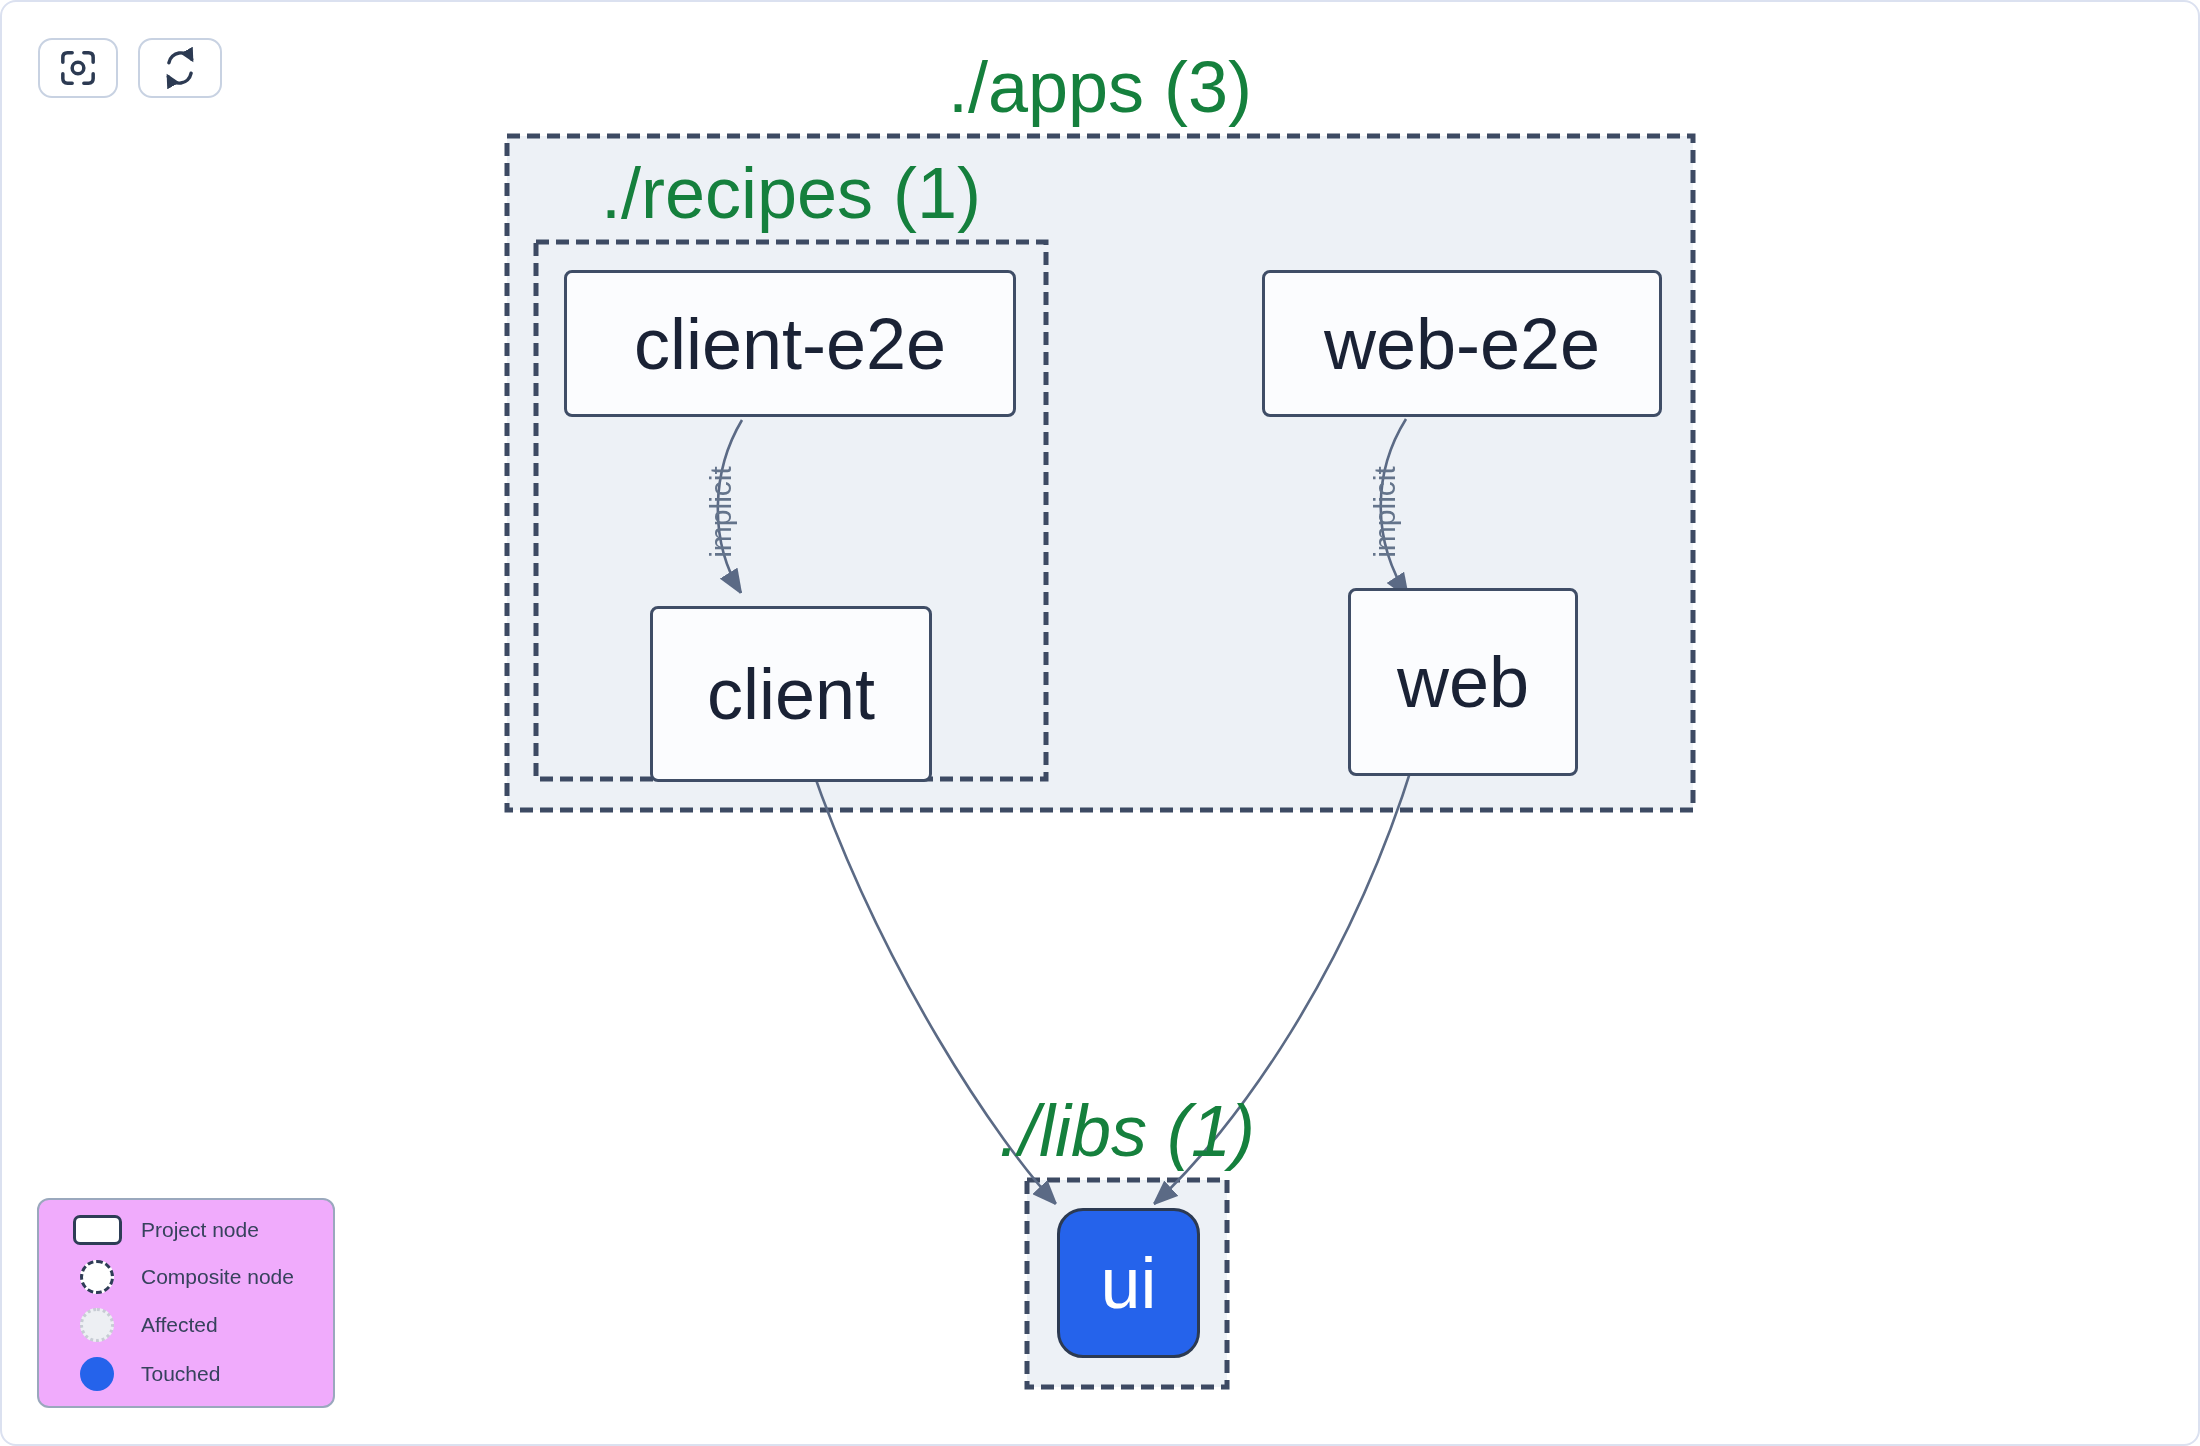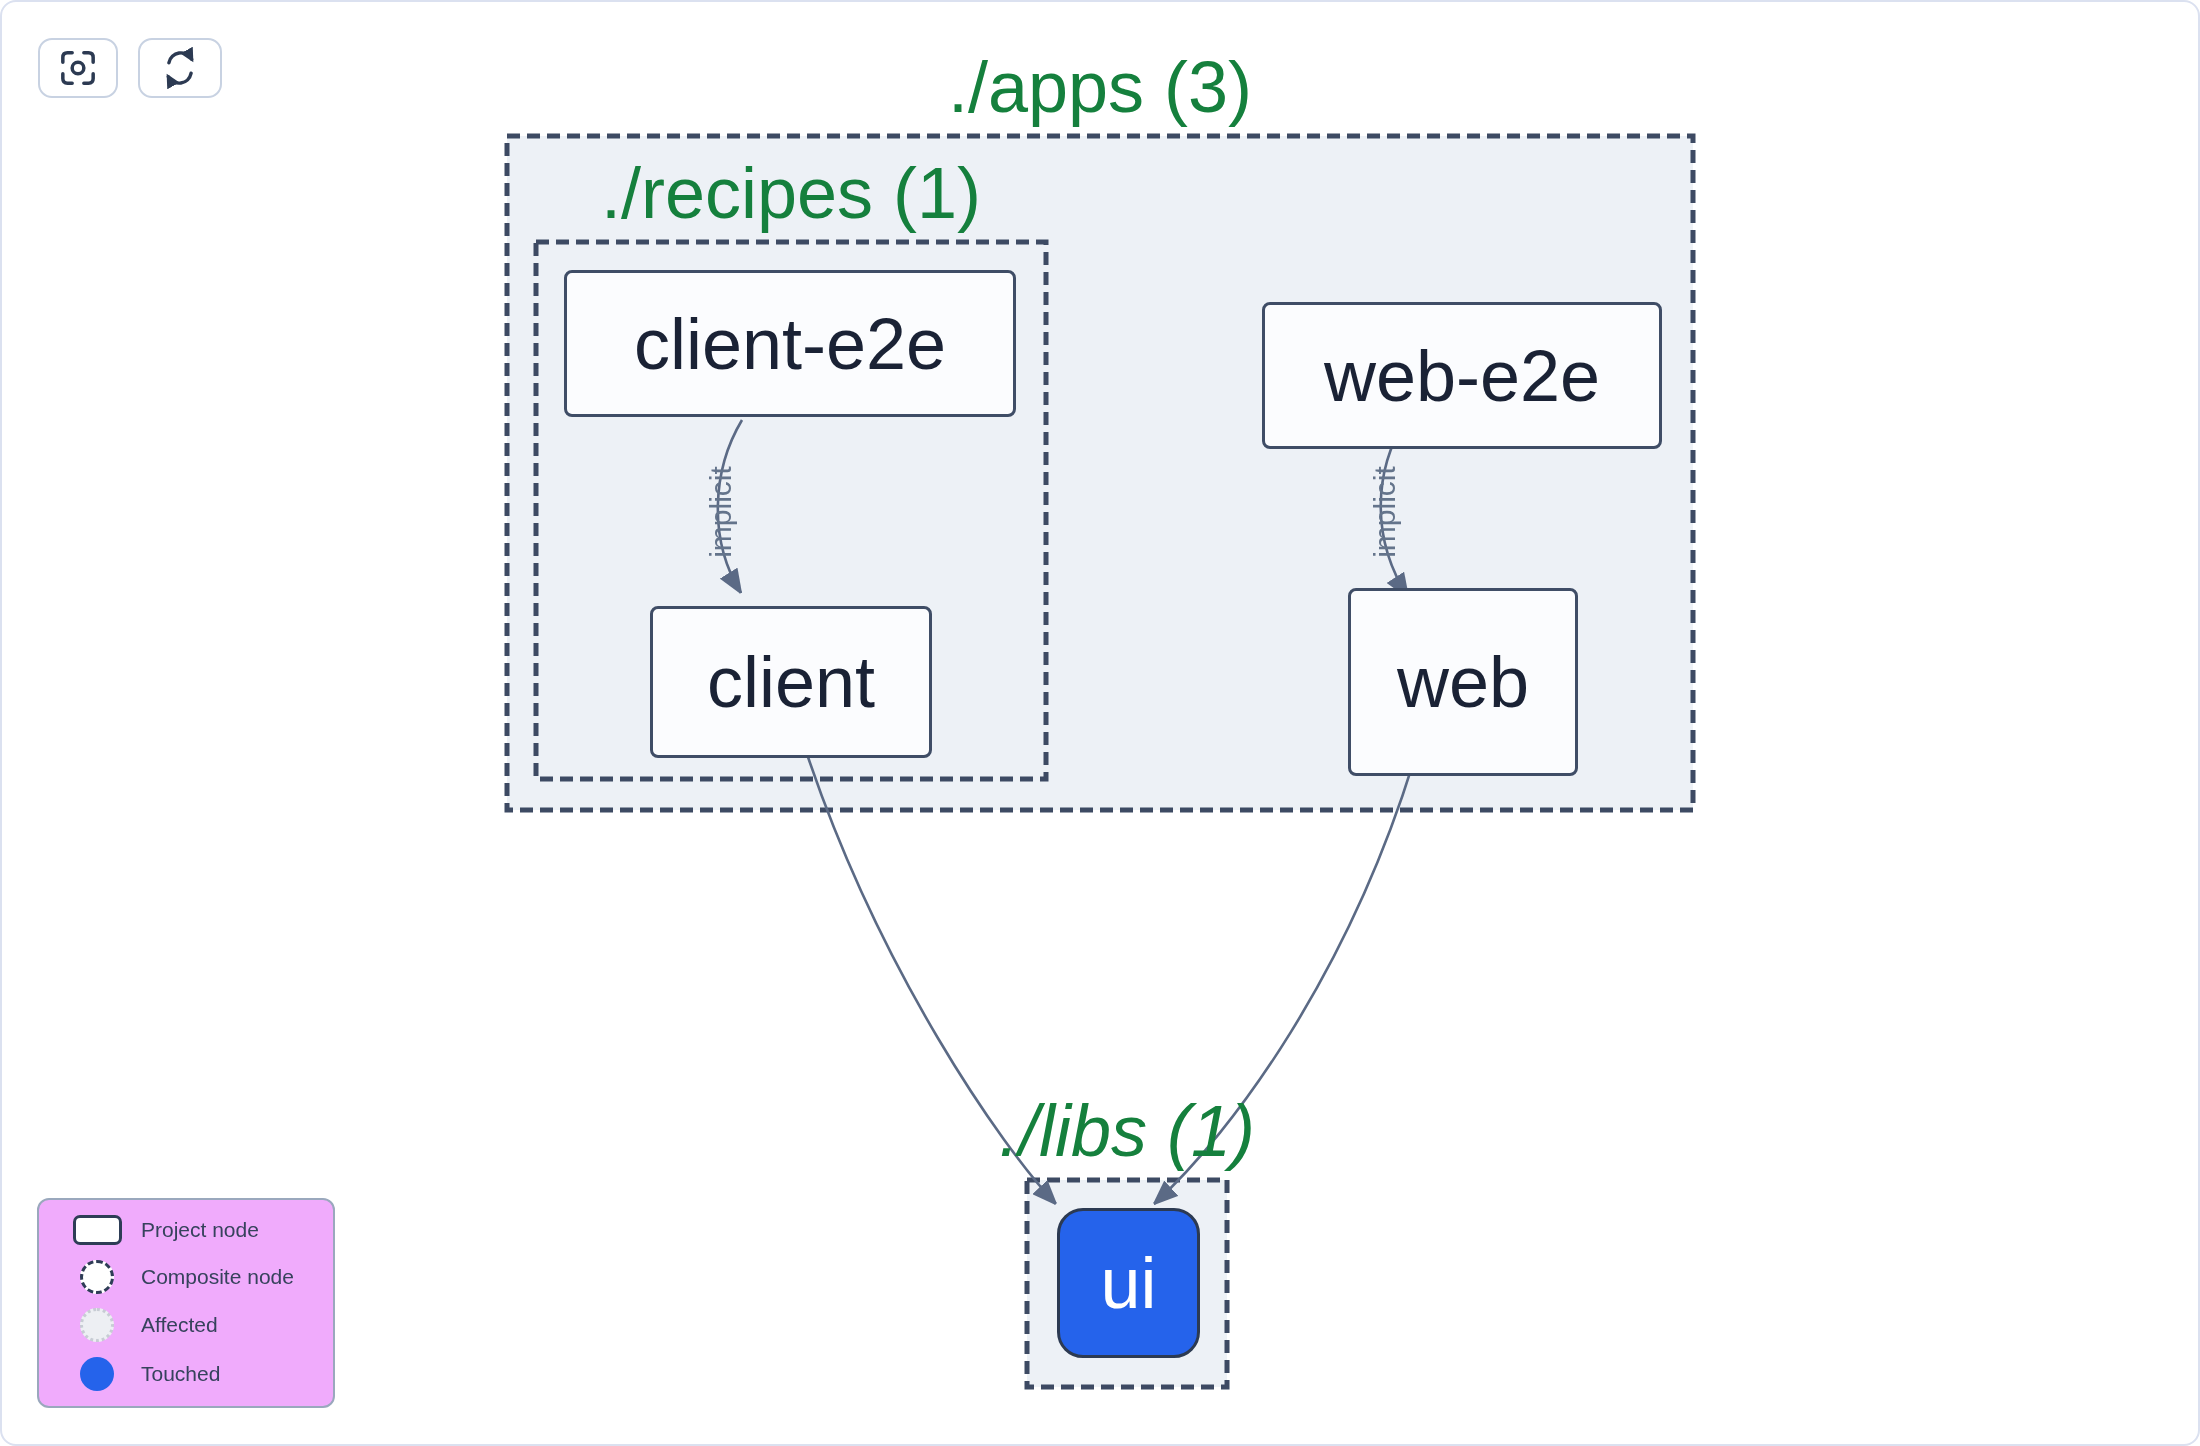--- a/index.html
+++ b/index.html
@@ -52,22 +52,22 @@
 
   <text transform="translate(723 512) rotate(-90)" text-anchor="middle" font-size="30" fill="#64748b" dominant-baseline="middle">implicit</text>
   <text transform="translate(1387 512) rotate(-90)" text-anchor="middle" font-size="30" fill="#64748b" dominant-baseline="middle">implicit</text>
 </svg>
 
 <div class="group-label" style="left:700px;top:48px;width:800px;">./apps (3)</div>
 <div class="group-label" style="left:491px;top:154px;width:600px;">./recipes (1)</div>
 <div class="group-label" style="left:827px;top:1092px;width:600px;font-style:italic;">./libs (1)</div>
 
 <div class="node" style="left:564px;top:270px;width:452px;height:147px;">client-e2e</div>
-<div class="node" style="left:1262px;top:270px;width:400px;height:147px;margin-top:32px;">web-e2e</div>
-<div class="node" style="left:650px;top:606px;width:282px;height:152px;">client</div>
+<div class="node" style="left:1262px;top:270px;width:400px;height:147px;">web-e2e</div>
+<div class="node" style="left:650px;top:606px;width:282px;height:176px;">client</div>
 <div class="node" style="left:1348px;top:588px;width:230px;height:188px;">web</div>
 <div class="node touched" style="left:1057px;top:1208px;width:143px;height:150px;text-align:right;">ui</div>
 
 <div class="toolbar">
   <div class="tool-btn">
     <svg width="42" height="42" viewBox="0 0 36 36">
       <path d="M5 13 V9 Q5 5 9 5 H13"></path>
       <path d="M23 5 H27 Q31 5 31 9 V13"></path>
       <path d="M31 23 V27 Q31 31 27 31 H23"></path>
       <path d="M13 31 H9 Q5 31 5 27 V23"></path>

